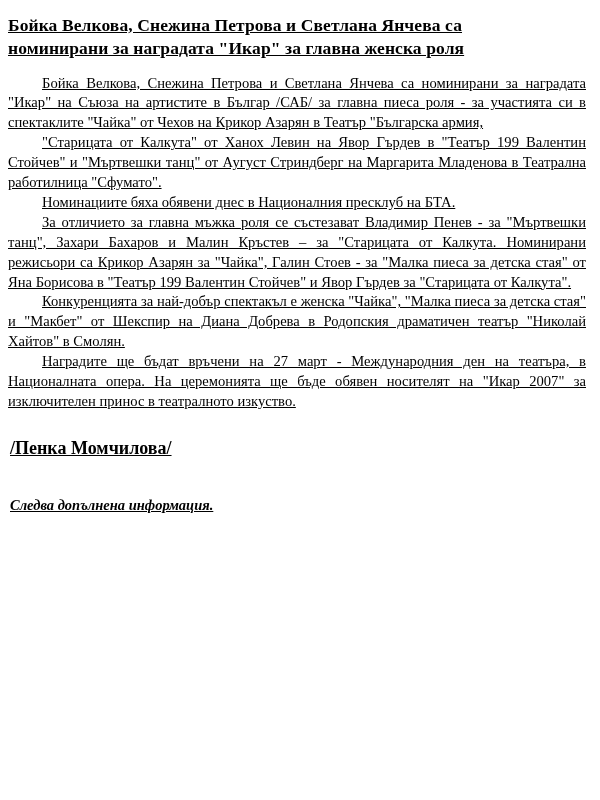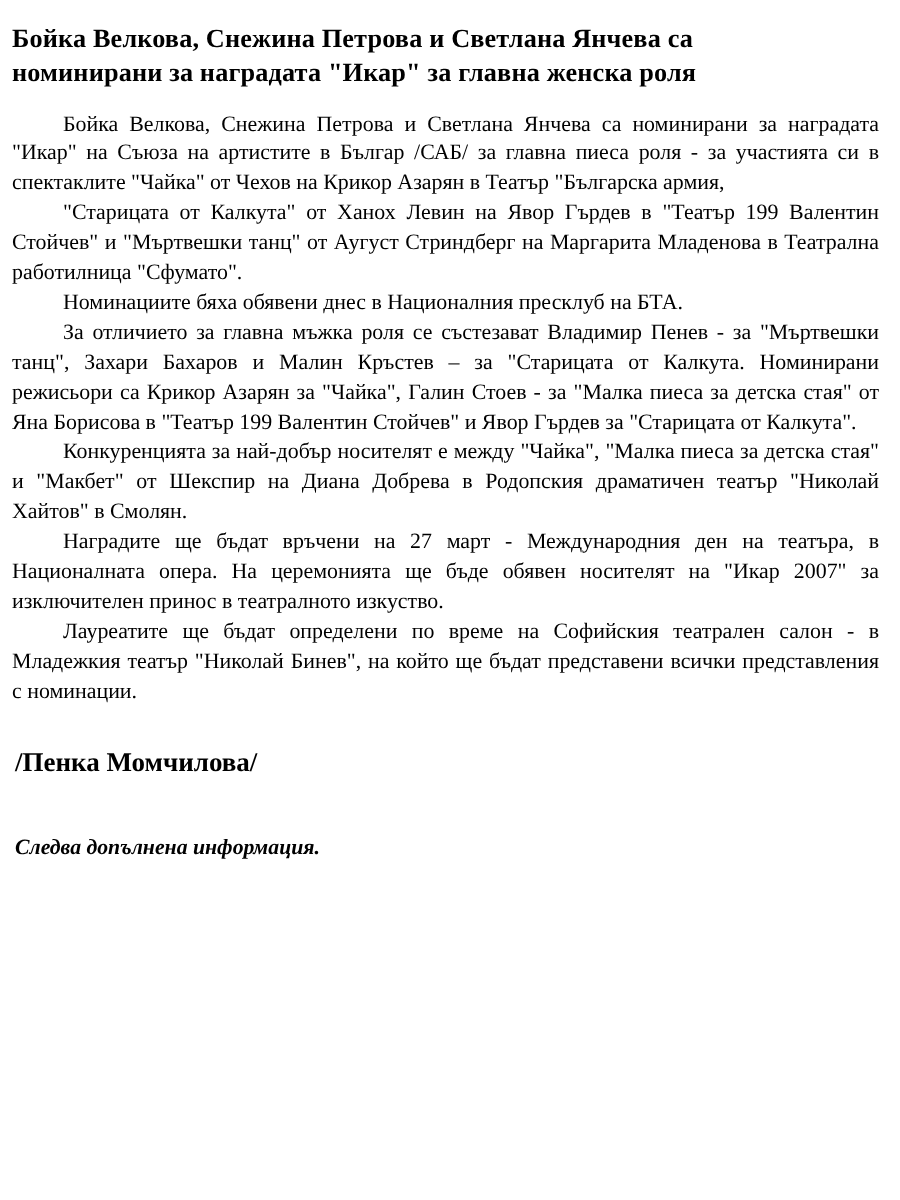--- a/index.html
+++ b/index.html
@@ -13,20 +13,21 @@
     font-family: "Liberation Serif", serif;
     color: #000000;
   }
   .page {
     width: 600px;
     height: 694px;
     box-sizing: border-box;
     padding: 8px 14px 8px 8px;
     position: relative;
     overflow: hidden;
+    text-decoration: underline;
   }
   .headline {
     font-family: "Liberation Serif", serif;
     font-weight: bold;
     font-size: 17.5px;
     line-height: 1.30;
     text-align: justify;
     text-justify: inter-word;
     margin: 6px 0 0 0;
     letter-spacing: 0.1px;
@@ -72,22 +73,21 @@
 <div class="page">
 
   <h1 class="headline"><span>Бойка Велкова, Снежина Петрова и Светлана Янчева са</span> <span class="line2">номинирани за наградата "Икар" за главна женска роля</span></h1>
 
 
   <div class="body-text">
     <p class="para">Бойка Велкова, Снежина Петрова и  Светлана Янчева са номинирани за наградата "Икар" на Съюза на артистите в Българ /САБ/ за главна пиеса роля - за участията си в спектаклите "Чайка" от Чехов на Крикор Азарян в Театър "Българска армия,</p>
     <p class="para">"Старицата от Калкута" от Ханох Левин на Явор Гърдев в "Театър 199 Валентин Стойчев" и "Мъртвешки танц" от Аугуст Стриндберг на Маргарита Младенова в Театрална работилница "Сфумато".</p>
     <p class="para">Номинациите бяха обявени днес в Националния пресклуб на БТА.</p>
     <p class="para">За отличието за главна мъжка роля се състезават Владимир Пенев - за "Мъртвешки танц", Захари Бахаров и Малин Кръстев – за "Старицата от Калкута. Номинирани режисьори са Крикор Азарян за "Чайка", Галин Стоев - за "Малка пиеса за детска стая" от Яна Борисова в "Театър 199 Валентин Стойчев" и Явор Гърдев за "Старицата от Калкута".</p>
-    <p class="para">Конкуренцията за най-добър носителят е между "Чайка", "Малка пиеса за детска стая" и "Макбет" от Шекспир на Диана Добрева в Родопския драматичен театър "Николай Хайтов" в Смолян.</p>
+    <p class="para">Конкуренцията за най-добър спектакъл е женска "Чайка", "Малка пиеса за детска стая" и "Макбет" от Шекспир на Диана Добрева в Родопския драматичен театър "Николай Хайтов" в Смолян.</p>
     <p class="para">Наградите ще бъдат връчени на 27 март - Международния ден на театъра, в Националната опера. На церемонията ще бъде обявен носителят на "Икар 2007" за изключителен принос в театралното изкуство.</p>
-    <p class="para">Лауреатите ще бъдат определени по време на Софийския театрален салон - в Младежкия театър "Николай Бинев",  на който ще бъдат представени всички представления с номинации.</p>
   </div>
 
   <div class="signature">/Пенка Момчилова/</div>
 
   <div class="footer-note">Следва допълнена информация.</div>
 
 </div>
 
 </body></html>

